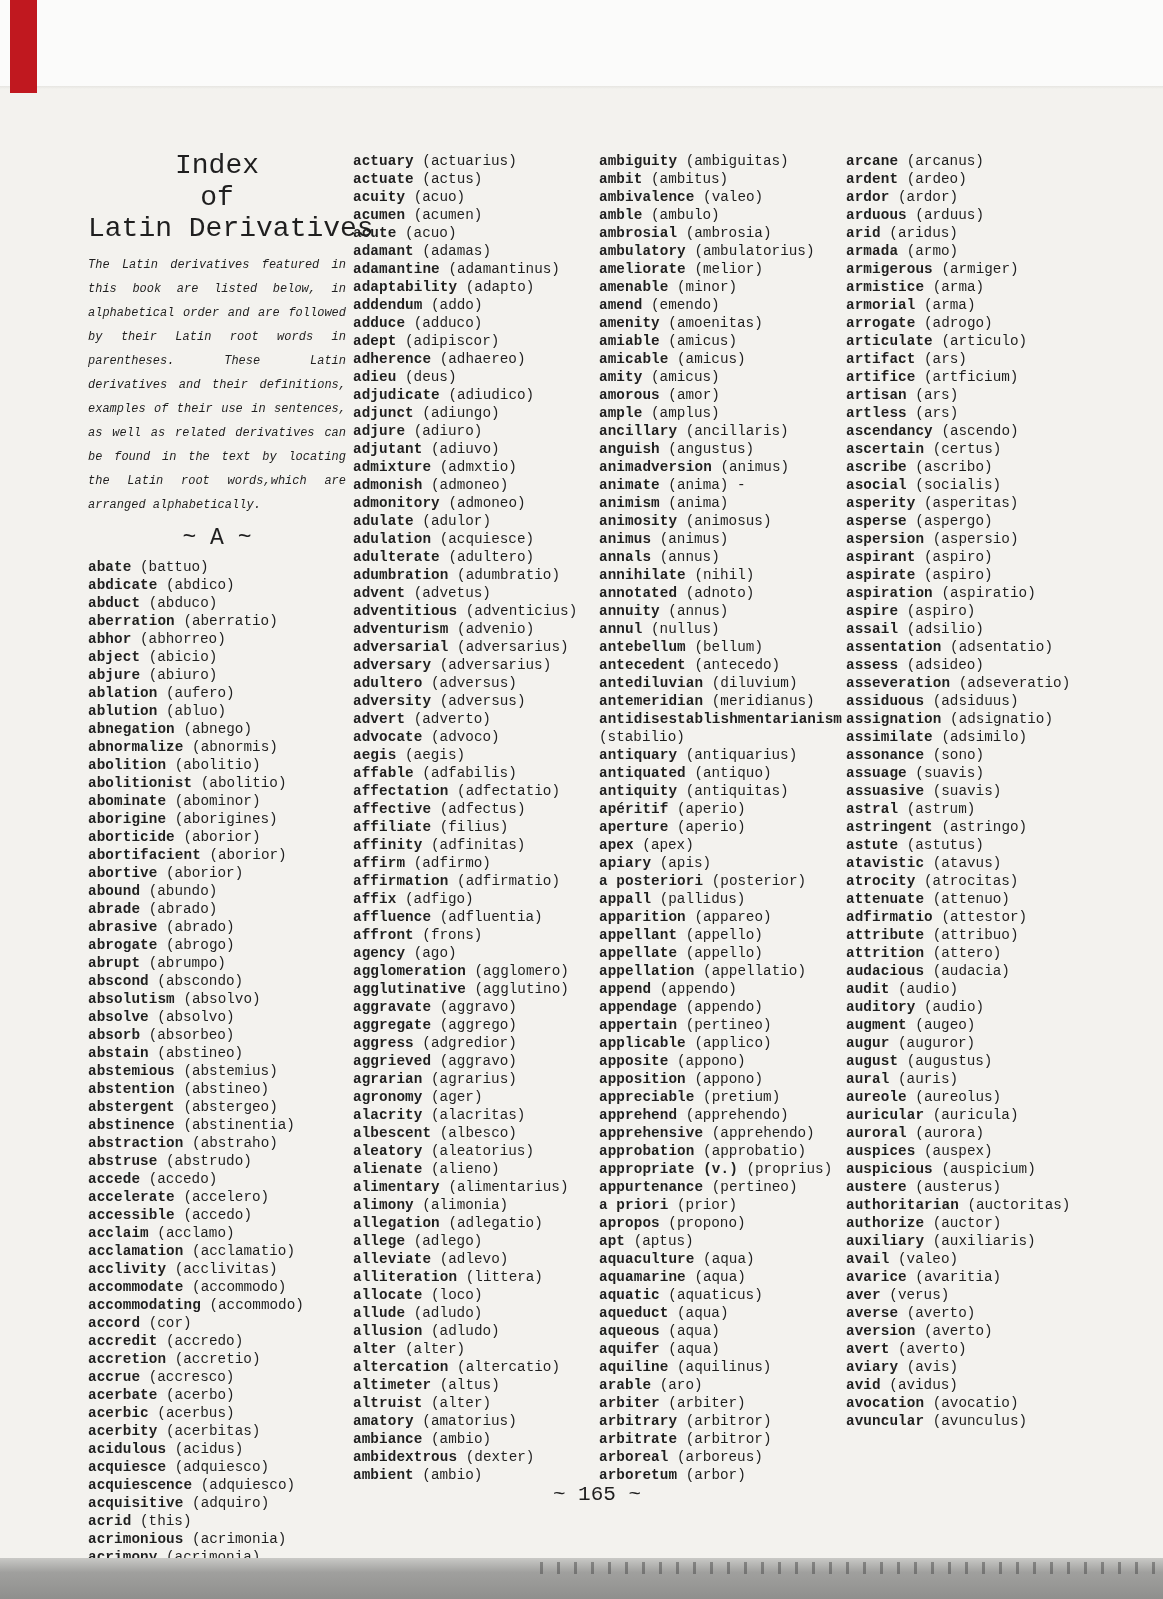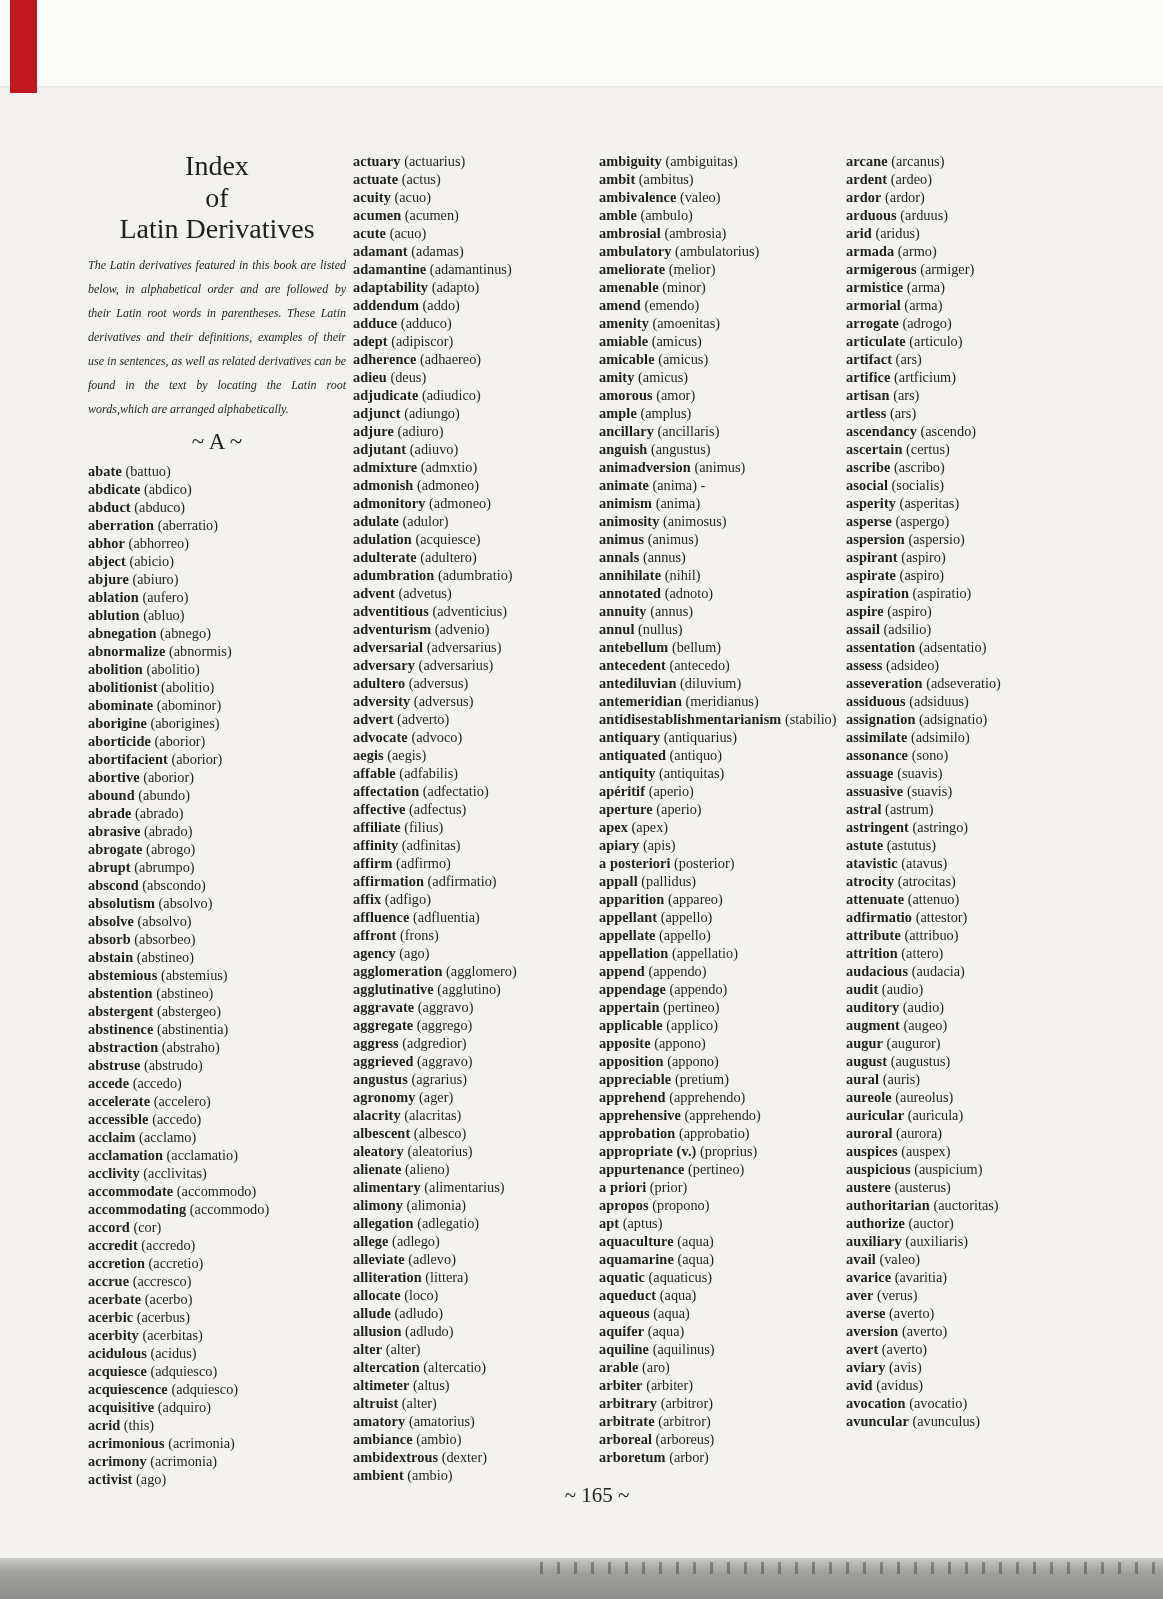--- a/index.html
+++ b/index.html
@@ -1,19 +1,19 @@
 <!DOCTYPE html>
 <html><head>
 <meta charset="utf-8">
 <style>
   html,body { margin:0; padding:0; background:#d8d8d5; }
   .page {
     position:relative; width:1163px; height:1599px; margin:0 auto;
     background:var(--page-bg,#f3f2ee);
-    font-family:Liberation Serif, serif;
+    font-family:Liberation Mono, monospace;
     color:var(--ink,#1f1f1f);
     overflow:hidden;
   }
   .top-strip { position:absolute; top:0; left:0; right:0; height:86px; background:#fbfbfa; }
   .page-edge { position:absolute; top:86px; left:0; right:0; height:3px;
     background:linear-gradient(#e6e5e1,rgba(230,229,225,0)); }
   .red-tab { position:absolute; left:10px; top:0; width:27px; height:93px;
     background:var(--red,#c0181f); }
   .col { position:absolute; }
   .col1 { left:88px;  top:150px; width:258px; }
@@ -155,21 +155,21 @@
       <div class="entry"><b>affix</b><span> (adfigo)</span></div>
       <div class="entry"><b>affluence</b><span> (adfluentia)</span></div>
       <div class="entry"><b>affront</b><span> (frons)</span></div>
       <div class="entry"><b>agency</b><span> (ago)</span></div>
       <div class="entry"><b>agglomeration</b><span> (agglomero)</span></div>
       <div class="entry"><b>agglutinative</b><span> (agglutino)</span></div>
       <div class="entry"><b>aggravate</b><span> (aggravo)</span></div>
       <div class="entry"><b>aggregate</b><span> (aggrego)</span></div>
       <div class="entry"><b>aggress</b><span> (adgredior)</span></div>
       <div class="entry"><b>aggrieved</b><span> (aggravo)</span></div>
-      <div class="entry"><b>angustus</b><span> (agrarius)</span></div>
+      <div class="entry"><b>agrarian</b><span> (agrarius)</span></div>
       <div class="entry"><b>agronomy</b><span> (ager)</span></div>
       <div class="entry"><b>alacrity</b><span> (alacritas)</span></div>
       <div class="entry"><b>albescent</b><span> (albesco)</span></div>
       <div class="entry"><b>aleatory</b><span> (aleatorius)</span></div>
       <div class="entry"><b>alienate</b><span> (alieno)</span></div>
       <div class="entry"><b>alimentary</b><span> (alimentarius)</span></div>
       <div class="entry"><b>alimony</b><span> (alimonia)</span></div>
       <div class="entry"><b>allegation</b><span> (adlegatio)</span></div>
       <div class="entry"><b>allege</b><span> (adlego)</span></div>
       <div class="entry"><b>alleviate</b><span> (adlevo)</span></div>

